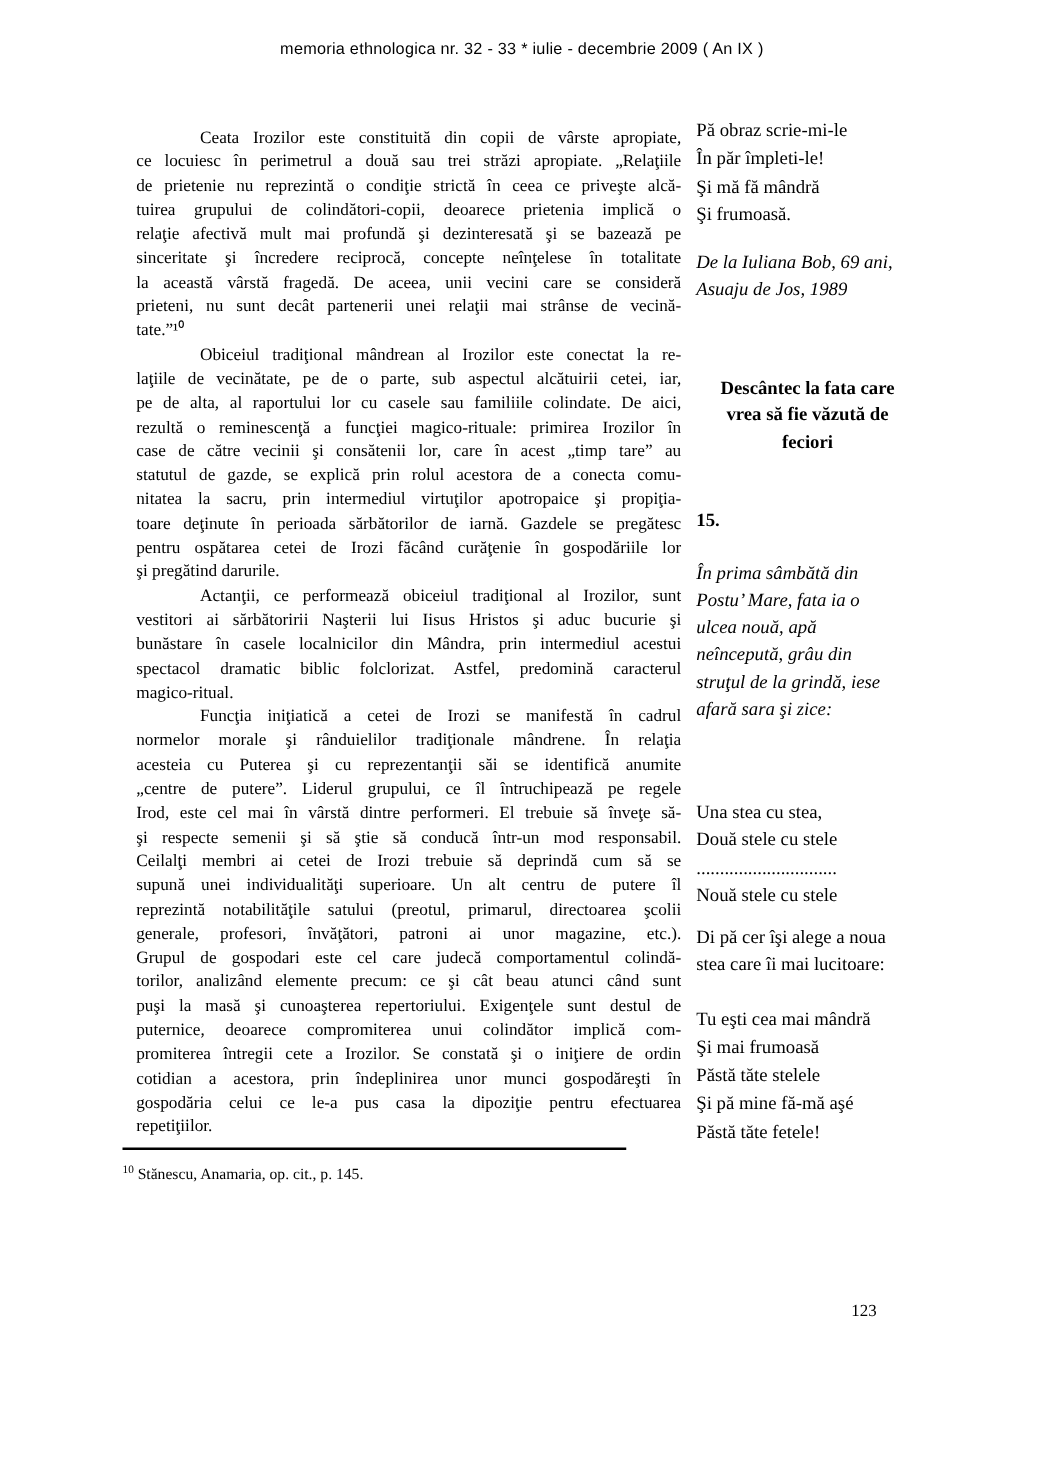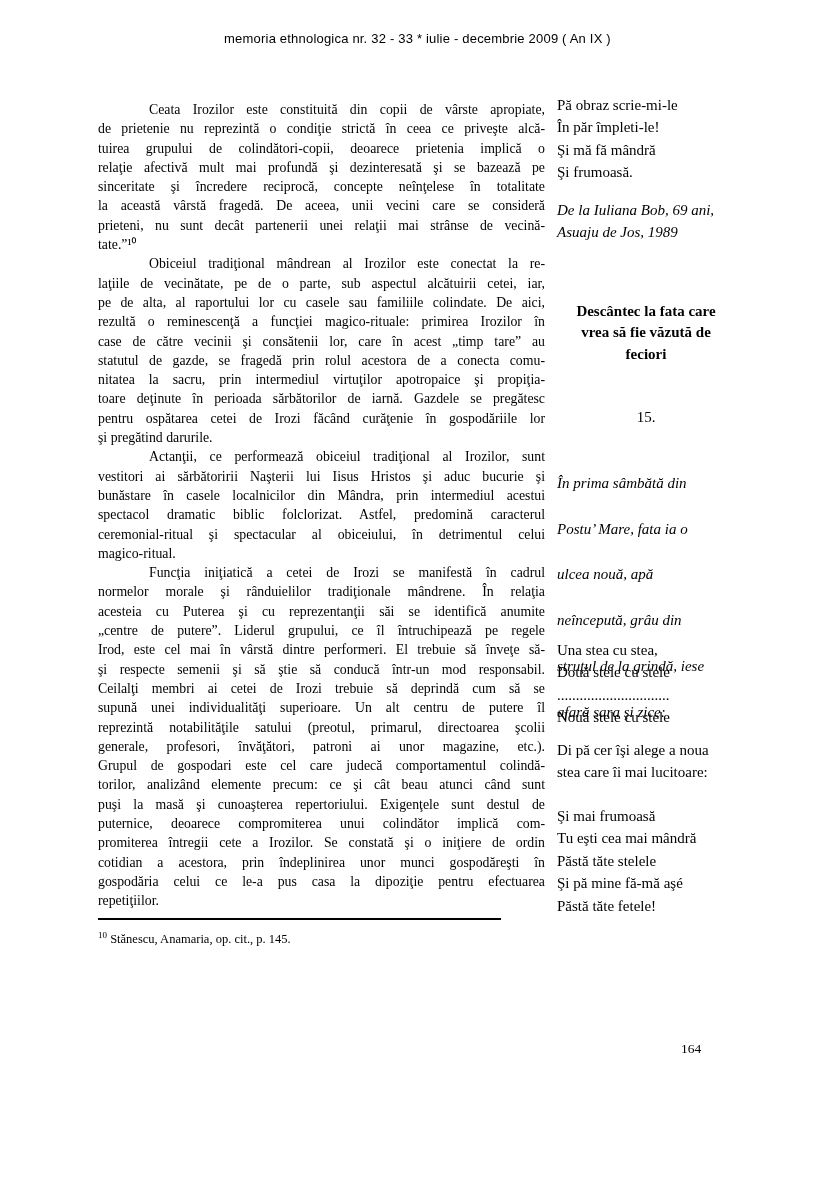--- a/index.html
+++ b/index.html
@@ -23,86 +23,87 @@
     position: absolute; left: 98px; top: 100px; width: 447px;
     font-size: 13.8px;
   }
   .para .line {
     line-height: 19.3px;
     text-align: justify;
     text-align-last: justify;
     text-justify: inter-word;
     white-space: nowrap;
     overflow: hidden;
+    margin-left: 11px;
   }
   .para .line:first-child { text-indent: 51px; }
   .para .line.last { text-align-last: left; }
 
   .footnote-rule {
     margin-top: 8px; width: 403px; height: 0;
     border-top: 2px solid #000;
   }
   .footnote { margin-top: 10px; font-size: 12.5px; }
   .footnote sup { font-size: 9px; }
 
   
   .sb { position: absolute; left: 557px; width: 178px; font-size: 15px; }
   .sb .line { line-height: 22.4px; white-space: nowrap; }
   .poem-ending   { top: 94px; }
   .attribution   { top: 199px; font-style: italic; }
   .charm-title   { top: 301px; font-weight: bold; text-align: center; }
   .charm-title .line { line-height: 21.3px; white-space: normal; }
-  .charm-number  { top: 406px; font-weight: normal; text-align: center; line-height: 22px; }
+  .charm-number  { top: 406px; font-weight: bold; text-align: left; line-height: 22px; }
   .charm-intro   { top: 449px; font-style: italic; }
-  .charm-intro .line { line-height: 21.7px; margin-top: 24px; }
+  .charm-intro .line { line-height: 21.7px; }
   .stanza1 { top: 639px; }
   .stanza2 { top: 739px; }
   .stanza3 { top: 805px; }
 
   .page-number {
     position: absolute; left: 681px; top: 1041px;
     font-size: 13.5px;
   }
 </style>
 </head>
 <body>
 
 <div class="page">
 
   <div class="header">memoria ethnologica nr. 32 - 33 * iulie - decembrie 2009 ( An IX )</div>
 
   <div class="main-col">
     <div class="para">
         <div class="line">Ceata Irozilor este constituită din copii de vârste apropiate,</div>
+        <div class="line">ce locuiesc în perimetrul a două sau trei străzi apropiate. „Relaţiile</div>
         <div class="line">de prietenie nu reprezintă o condiţie strictă în ceea ce priveşte alcă-</div>
         <div class="line">tuirea grupului de colindători-copii, deoarece prietenia implică o</div>
         <div class="line">relaţie afectivă mult mai profundă şi dezinteresată şi se bazează pe</div>
         <div class="line">sinceritate şi încredere reciprocă, concepte neînţelese în totalitate</div>
         <div class="line">la această vârstă fragedă. De aceea, unii vecini care se consideră</div>
         <div class="line">prieteni, nu sunt decât partenerii unei relaţii mai strânse de vecină-</div>
         <div class="line last">tate.”¹⁰</div>
       </div>
     <div class="para">
         <div class="line">Obiceiul tradiţional mândrean al Irozilor este conectat la re-</div>
         <div class="line">laţiile de vecinătate, pe de o parte, sub aspectul alcătuirii cetei, iar,</div>
         <div class="line">pe de alta, al raportului lor cu casele sau familiile colindate. De aici,</div>
         <div class="line">rezultă o reminescenţă a funcţiei magico-rituale: primirea Irozilor în</div>
         <div class="line">case de către vecinii şi consătenii lor, care în acest „timp tare” au</div>
-        <div class="line">statutul de gazde, se fragedă prin rolul acestora de a conecta comu-</div>
+        <div class="line">statutul de gazde, se explică prin rolul acestora de a conecta comu-</div>
         <div class="line">nitatea la sacru, prin intermediul virtuţilor apotropaice şi propiţia-</div>
         <div class="line">toare deţinute în perioada sărbătorilor de iarnă. Gazdele se pregătesc</div>
         <div class="line">pentru ospătarea cetei de Irozi făcând curăţenie în gospodăriile lor</div>
         <div class="line last">şi pregătind darurile.</div>
       </div>
     <div class="para">
         <div class="line">Actanţii, ce performează obiceiul tradiţional al Irozilor, sunt</div>
         <div class="line">vestitori ai sărbătoririi Naşterii lui Iisus Hristos şi aduc bucurie şi</div>
         <div class="line">bunăstare în casele localnicilor din Mândra, prin intermediul acestui</div>
         <div class="line">spectacol dramatic biblic folclorizat. Astfel, predomină caracterul</div>
-        <div class="line">ceremonial-ritual şi spectacular al obiceiului, în detrimentul celui</div>
         <div class="line last">magico-ritual.</div>
       </div>
     <div class="para">
         <div class="line">Funcţia iniţiatică a cetei de Irozi se manifestă în cadrul</div>
         <div class="line">normelor morale şi rânduielilor tradiţionale mândrene. În relaţia</div>
         <div class="line">acesteia cu Puterea şi cu reprezentanţii săi se identifică anumite</div>
         <div class="line">„centre de putere”. Liderul grupului, ce îl întruchipează pe regele</div>
         <div class="line">Irod, este cel mai în vârstă dintre performeri. El trebuie să înveţe să-</div>
         <div class="line">şi respecte semenii şi să ştie să conducă într-un mod responsabil.</div>
         <div class="line">Ceilalţi membri ai cetei de Irozi trebuie să deprindă cum să se</div>
@@ -162,22 +163,22 @@
       <div class="line">..............................</div>
       <div class="line last">Nouă stele cu stele</div>
     </div>
 
   <div class="sb stanza2">
       <div class="line">Di pă cer îşi alege a noua</div>
       <div class="line last">stea care îi mai lucitoare:</div>
     </div>
 
   <div class="sb stanza3">
+      <div class="line">Tu eşti cea mai mândră</div>
       <div class="line">Şi mai frumoasă</div>
-      <div class="line">Tu eşti cea mai mândră</div>
       <div class="line">Păstă tăte stelele</div>
       <div class="line">Şi pă mine fă-mă aşé</div>
       <div class="line last">Păstă tăte fetele!</div>
     </div>
 
-  <div class="page-number">164</div>
+  <div class="page-number">123</div>
 
 </div>
 
 </body></html>

